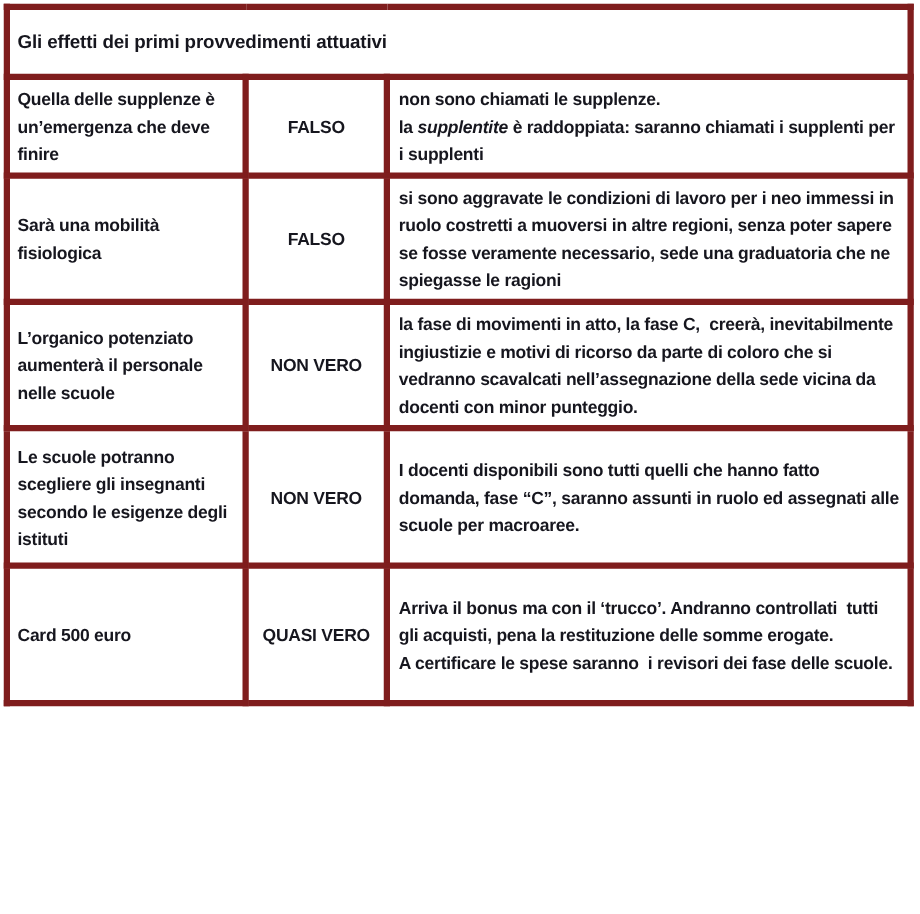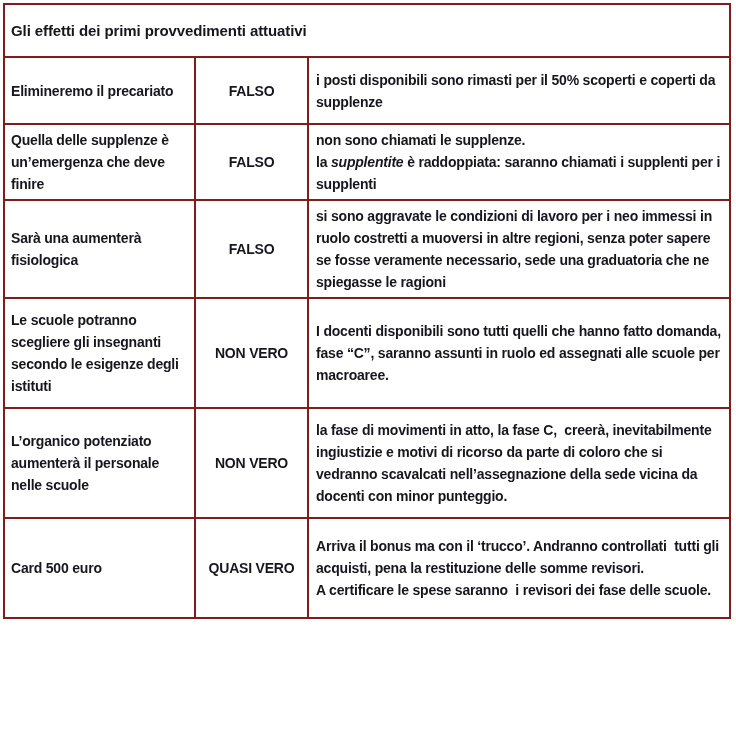--- a/index.html
+++ b/index.html
@@ -17,21 +17,21 @@
     table-layout: fixed;
     width: 728px;
     margin: 3px;
     border: 2px solid #000000;
     color: #16161e;
   }
   .effects-table col.c-claim   { width: 191px; }
   .effects-table col.c-verdict { width: 113px; }
   .effects-table th,
   .effects-table td {
-    border: 2px solid #7f1d1d;
+    border: 5px solid #7f1d1d;
     font-weight: bold;
     vertical-align: middle;
   }
   .title-cell {
     height: 43px;
     text-align: left;
     font-size: 15px;
     padding: 4px 6px;
     letter-spacing: -0.1px;
   }
@@ -76,57 +76,50 @@
     <col class="c-verdict">
     <col class="c-explanation">
   </colgroup>
   <thead>
     <tr>
       <th class="title-cell" colspan="3">Gli effetti dei primi provvedimenti attuativi</th>
     </tr>
   </thead>
   <tbody>
       <tr>
-        <td class="claim">Elimineremo il precariato</td>
-        <td class="verdict">FALSO</td>
-        <td class="explanation">
-          <div class="line"><span>i posti disponibili sono rimasti per il 50% scoperti e coperti da supplenze</span></div>
-        </td>
-      </tr>
-      <tr>
         <td class="claim">Quella delle supplenze è un’emergenza che deve finire</td>
         <td class="verdict">FALSO</td>
         <td class="explanation">
           <div class="line"><span>non sono chiamati le supplenze.</span></div>
           <div class="line"><span>la </span><em>supplentite</em><span> è raddoppiata: saranno chiamati i supplenti per i supplenti</span></div>
         </td>
       </tr>
       <tr>
-        <td class="claim">Sarà una aumenterà fisiologica</td>
+        <td class="claim">Sarà una mobilità fisiologica</td>
         <td class="verdict">FALSO</td>
         <td class="explanation">
           <div class="line"><span>si sono aggravate le condizioni di lavoro per i neo immessi in ruolo costretti a muoversi in altre regioni, senza poter sapere se fosse veramente necessario, sede una graduatoria che ne spiegasse le ragioni</span></div>
+        </td>
+      </tr>
+      <tr>
+        <td class="claim">L’organico potenziato aumenterà il personale nelle scuole</td>
+        <td class="verdict">NON VERO</td>
+        <td class="explanation">
+          <div class="line"><span>la fase di movimenti in atto, la fase C,  creerà, inevitabilmente ingiustizie e motivi di ricorso da parte di coloro che si vedranno scavalcati nell’assegnazione della sede vicina da docenti con minor punteggio.</span></div>
         </td>
       </tr>
       <tr>
         <td class="claim">Le scuole potranno scegliere gli insegnanti secondo le esigenze degli istituti</td>
         <td class="verdict">NON VERO</td>
         <td class="explanation">
           <div class="line"><span>I docenti disponibili sono tutti quelli che hanno fatto domanda, fase “C”, saranno assunti in ruolo ed assegnati alle scuole per macroaree.</span></div>
         </td>
       </tr>
       <tr>
-        <td class="claim">L’organico potenziato aumenterà il personale nelle scuole</td>
-        <td class="verdict">NON VERO</td>
-        <td class="explanation">
-          <div class="line"><span>la fase di movimenti in atto, la fase C,  creerà, inevitabilmente ingiustizie e motivi di ricorso da parte di coloro che si vedranno scavalcati nell’assegnazione della sede vicina da docenti con minor punteggio.</span></div>
-        </td>
-      </tr>
-      <tr>
         <td class="claim">Card 500 euro</td>
         <td class="verdict">QUASI VERO</td>
         <td class="explanation">
-          <div class="line"><span>Arriva il bonus ma con il ‘trucco’. Andranno controllati  tutti gli acquisti, pena la restituzione delle somme revisori.</span></div>
+          <div class="line"><span>Arriva il bonus ma con il ‘trucco’. Andranno controllati  tutti gli acquisti, pena la restituzione delle somme erogate.</span></div>
           <div class="line"><span>A certificare le spese saranno  i revisori dei fase delle scuole.</span></div>
         </td>
       </tr>
     </tbody>
 </table>
 
 </body></html>

